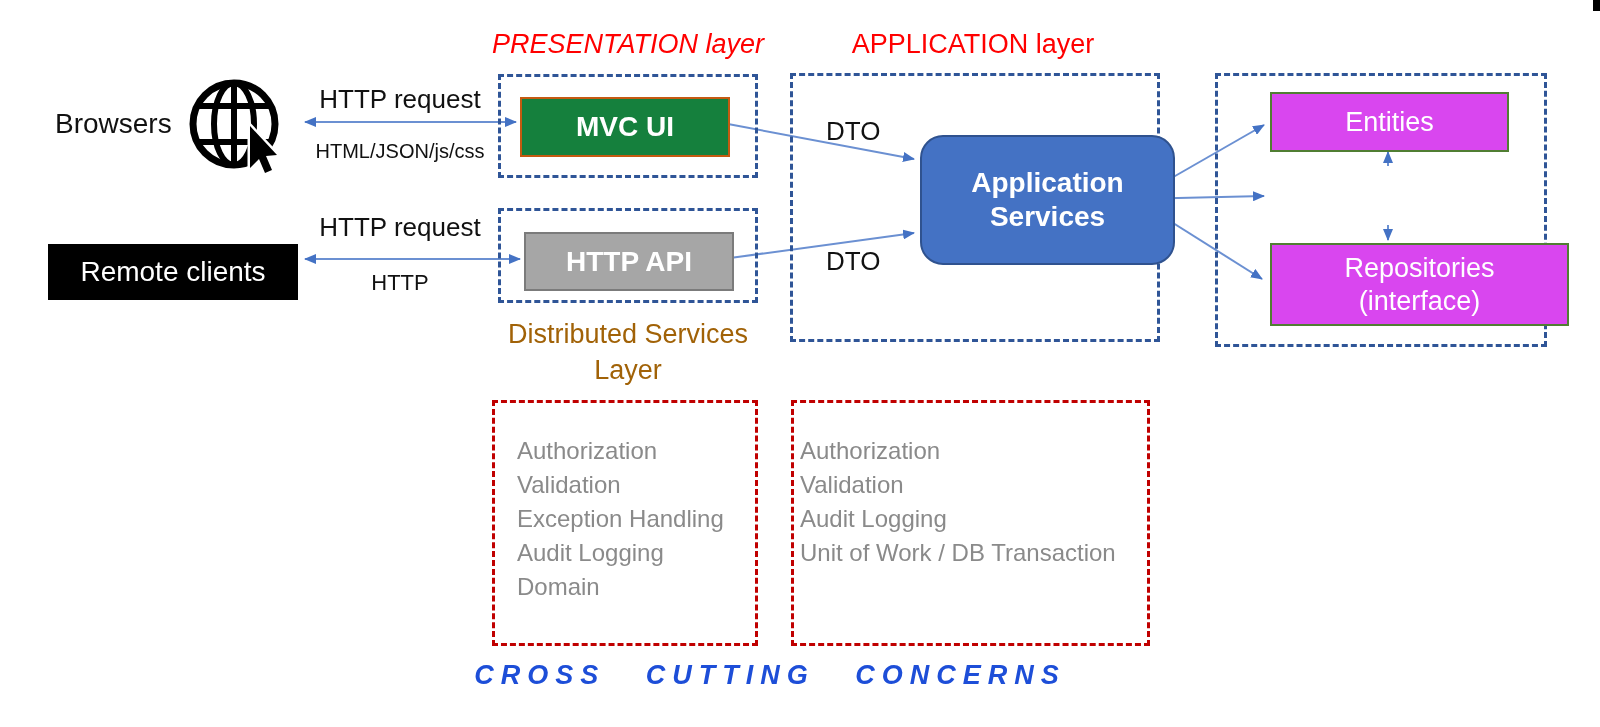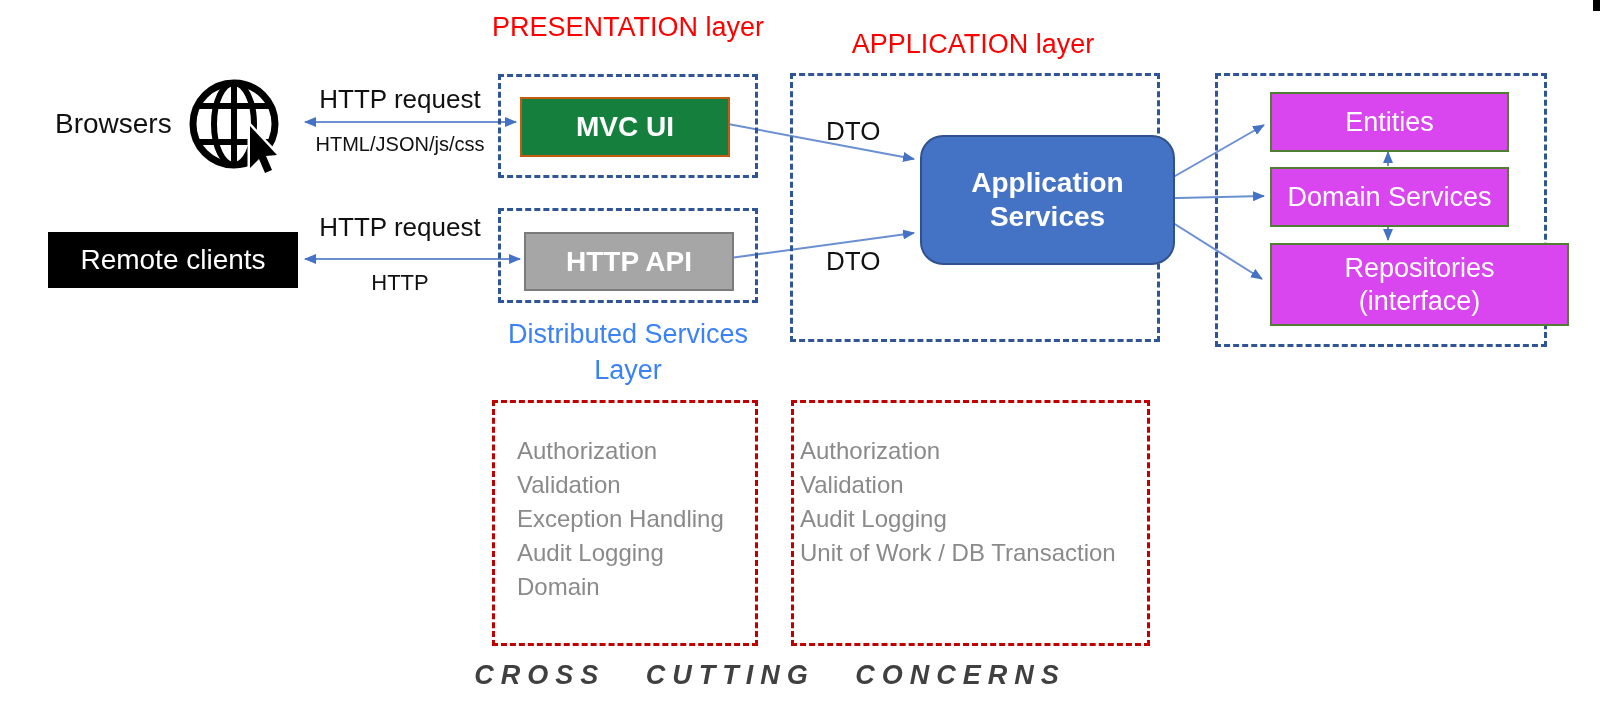--- a/index.html
+++ b/index.html
@@ -5,21 +5,21 @@
   html,body{margin:0;padding:0;background:#ffffff;}
   .canvas{
     position:relative;width:1600px;height:727px;background:#ffffff;overflow:hidden;
     font-family:"Liberation Sans", sans-serif;
   }
   .abs{position:absolute;}
   svg.connectors{position:absolute;left:0;top:0;pointer-events:none;}
 
   
   .layer-title{position:absolute;width:300px;text-align:center;font-size:27px;color:#FF0000;white-space:nowrap;}
-  .dist-title{position:absolute;width:300px;text-align:center;font-size:27px;line-height:36px;color:#3b82f6;}
+  .dist-title{position:absolute;width:300px;text-align:center;font-size:27px;line-height:36px;color:#a16207;}
 
   
   .blue-dashed{position:absolute;border:3px dashed #2F5597;background:transparent;}
   .red-dashed{position:absolute;border:3px dashed #C00000;background:transparent;}
 
   
   .node{position:absolute;display:flex;align-items:center;justify-content:center;
         text-align:center;color:#ffffff;}
   .node.bold{font-weight:bold;}
   .mvc{background:#15803d;border:2px solid #C55A11;font-size:28px;}
@@ -29,21 +29,21 @@
   .black-box{position:absolute;background:#000000;color:#ffffff;display:flex;align-items:center;justify-content:center;font-size:28px;}
 
   
   .lbl{position:absolute;color:#111111;white-space:nowrap;}
   .center{text-align:center;}
 
   
   .concern-list{position:absolute;color:#8A8A8A;font-size:24px;line-height:34px;}
 
   .cross-cutting{position:absolute;left:440px;top:660px;width:660px;text-align:center;
-    color:#404040;font-size:27px;font-style:italic;font-weight:600;
+    color:#1d4ed8;font-size:27px;font-style:italic;font-weight:600;
     letter-spacing:7px;word-spacing:26px;white-space:nowrap;}
 
   .corner-mark{position:absolute;right:0;top:0;width:7px;height:11px;background:#000;}
 </style>
 </head>
 <body>
 
 <div class="canvas">
 
   <svg class="connectors" width="1600" height="727">
@@ -61,43 +61,43 @@
       <line x1="728" y1="124" x2="914" y2="159" marker-end="url(#ah-end)"></line>
       <line x1="730" y1="258" x2="914" y2="233" marker-end="url(#ah-end)"></line>
       <line x1="1135" y1="199" x2="1264" y2="125" marker-end="url(#ah-end)"></line>
       <line x1="1135" y1="199" x2="1264" y2="196" marker-end="url(#ah-end)"></line>
       <line x1="1135" y1="199" x2="1262" y2="279" marker-end="url(#ah-end)"></line>
       <line x1="1388" y1="166" x2="1388" y2="152" marker-end="url(#ah-end)"></line>
       <line x1="1388" y1="225" x2="1388" y2="240" marker-end="url(#ah-end)"></line>
     </g>
   </svg>
 
-  <div class="layer-title" style="left:478px;top:12px;">PRESENTATION layer</div>
+  <div class="layer-title" style="left:478px;top:29px;font-style:italic;">PRESENTATION layer</div>
   <div class="layer-title" style="left:823px;top:29px;">APPLICATION layer</div>
 
   <div class="lbl" style="left:55px;top:108px;font-size:28px;">Browsers</div>
 
   <svg class="abs" style="left:188px;top:76px;" width="104" height="100" viewBox="0 0 104 100">
     <g stroke="#000000" fill="none" stroke-width="7">
       <circle cx="46" cy="48" r="41"></circle>
       <ellipse cx="46" cy="48" rx="20" ry="41" stroke-width="6"></ellipse>
       <line x1="46" y1="7" x2="46" y2="89" stroke-width="6"></line>
       <line x1="10" y1="30" x2="82" y2="30" stroke-width="6"></line>
       <line x1="10" y1="66" x2="82" y2="66" stroke-width="6"></line>
     </g>
     <polygon points="62,50 62,92 71,83 77,97 84,94 78,80 89,79" fill="#000000" stroke="#ffffff" stroke-width="5" stroke-linejoin="miter"></polygon>
     <polygon points="62,50 62,92 71,83 77,97 84,94 78,80 89,79" fill="#000000"></polygon>
   </svg>
 
-  <div class="black-box" style="left:48px;top:232px;width:250px;height:56px;">
+  <div class="black-box" style="left:48px;top:244px;width:250px;height:56px;">
     <span>Remote clients</span>
   </div>
 
   <div class="lbl center" style="left:300px;top:84px;width:200px;font-size:26px;">HTTP request</div>
-  <div class="lbl center" style="left:300px;top:133px;width:200px;font-size:20px;">HTML/JSON/js/css</div>
+  <div class="lbl center" style="left:300px;top:140px;width:200px;font-size:20px;">HTML/JSON/js/css</div>
   <div class="lbl center" style="left:300px;top:212px;width:200px;font-size:26px;">HTTP request</div>
   <div class="lbl center" style="left:300px;top:270px;width:200px;font-size:22px;">HTTP</div>
   <div class="lbl" style="left:826px;top:116px;font-size:26px;">DTO</div>
   <div class="lbl" style="left:826px;top:246px;font-size:26px;">DTO</div>
 
   <div class="blue-dashed" style="left:498px;top:74px;width:254px;height:98px;"></div>
   <div class="node mvc bold" style="left:520px;top:97px;width:206px;height:56px;">
     <span>MVC UI</span>
   </div>
 
@@ -109,23 +109,20 @@
   <div class="dist-title" style="left:478px;top:316px;">Distributed Services Layer</div>
 
   <div class="blue-dashed" style="left:790px;top:73px;width:364px;height:263px;"></div>
   <div class="node appsvc bold" style="left:920px;top:135px;width:211px;height:126px;border-radius:23px;">
     <span>Application Services</span>
   </div>
 
   <div class="blue-dashed" style="left:1215px;top:73px;width:326px;height:268px;"></div>
   <div class="node green" style="left:1270px;top:92px;width:235px;height:56px;">
     <span>Entities</span>
-  </div>
-  <div class="node green" style="left:1270px;top:167px;width:235px;height:56px;">
-    <span>Domain Services</span>
   </div>
   <div class="node green" style="left:1270px;top:243px;width:235px;height:79px;padding:0 30px;">
     <span>Repositories (interface)</span>
   </div>
 
   <div class="red-dashed" style="left:492px;top:400px;width:260px;height:240px;"></div>
   <div class="concern-list" style="left:517px;top:434px;">
       <div>Authorization</div>
       <div>Validation</div>
       <div>Exception Handling</div>

